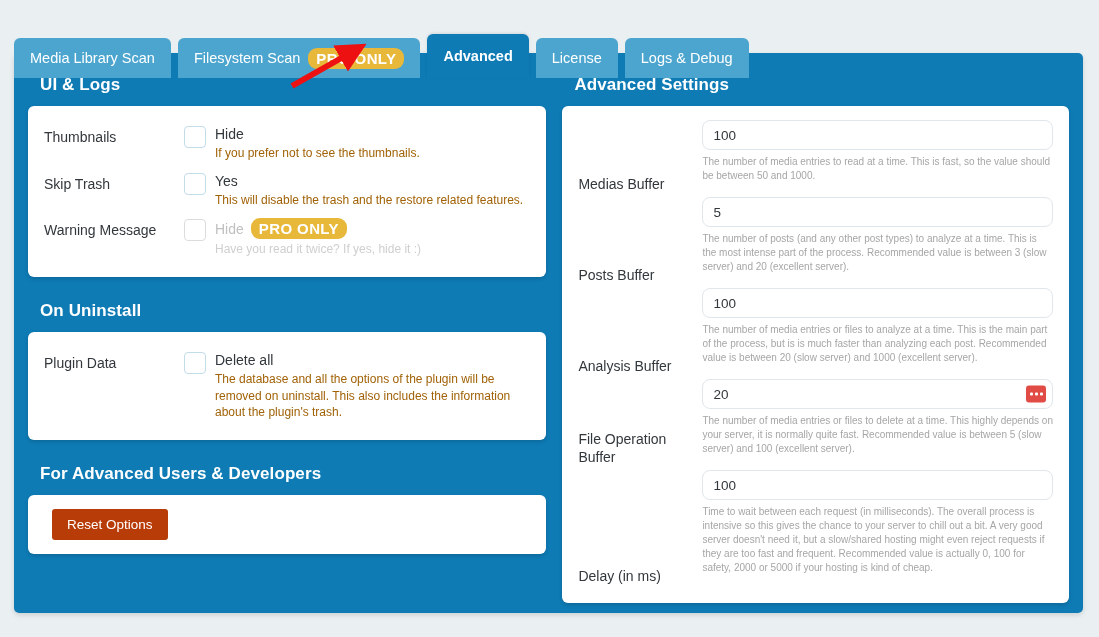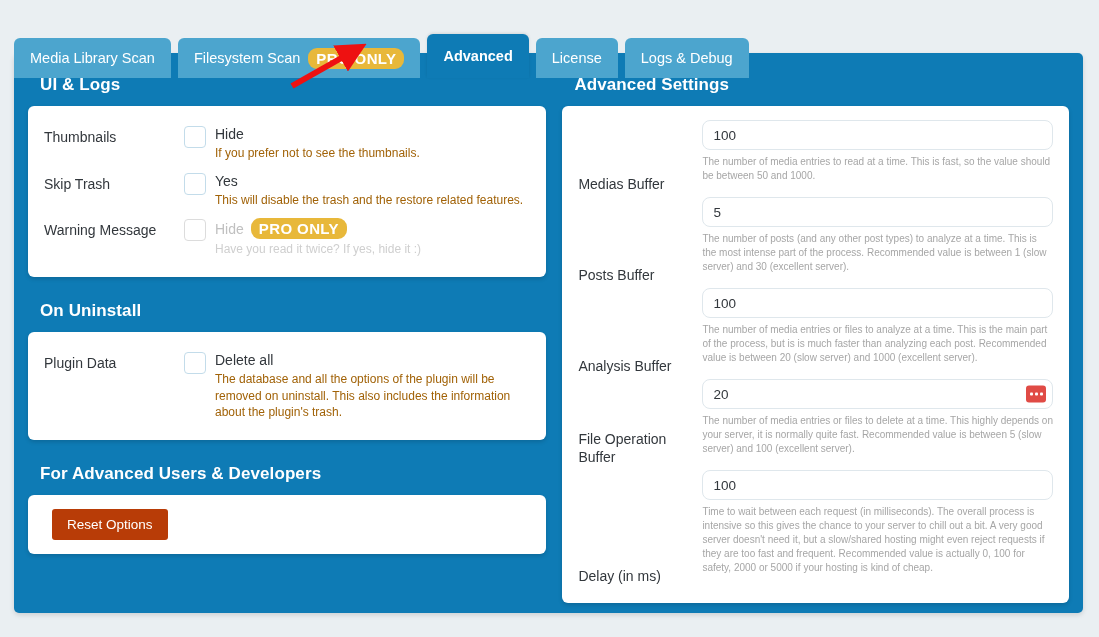--- a/index.html
+++ b/index.html
@@ -283,21 +283,21 @@
                 </div>
                 <div class="help">The number of media entries to read at a time. This is fast, so the value should be between 50 and 1000.</div>
               </div>
             </div>
             <div class="srow">
               <div class="srow-label">Posts Buffer</div>
               <div class="srow-body">
                 <div class="field-wrap">
                   <input type="text" class="txtfield" value="5" style="">
                 </div>
-                <div class="help">The number of posts (and any other post types) to analyze at a time. This is the most intense part of the process. Recommended value is between 1 (slow server) and 30 (excellent server).</div>
+                <div class="help">The number of posts (and any other post types) to analyze at a time. This is the most intense part of the process. Recommended value is between 3 (slow server) and 20 (excellent server).</div>
               </div>
             </div>
             <div class="srow">
               <div class="srow-label">Analysis Buffer</div>
               <div class="srow-body">
                 <div class="field-wrap">
                   <input type="text" class="txtfield" value="100" style="">
                 </div>
                 <div class="help">The number of media entries or files to analyze at a time. This is the main part of the process, but is is much faster than analyzing each post. Recommended value is between 20 (slow server) and 1000 (excellent server).</div>
               </div>

